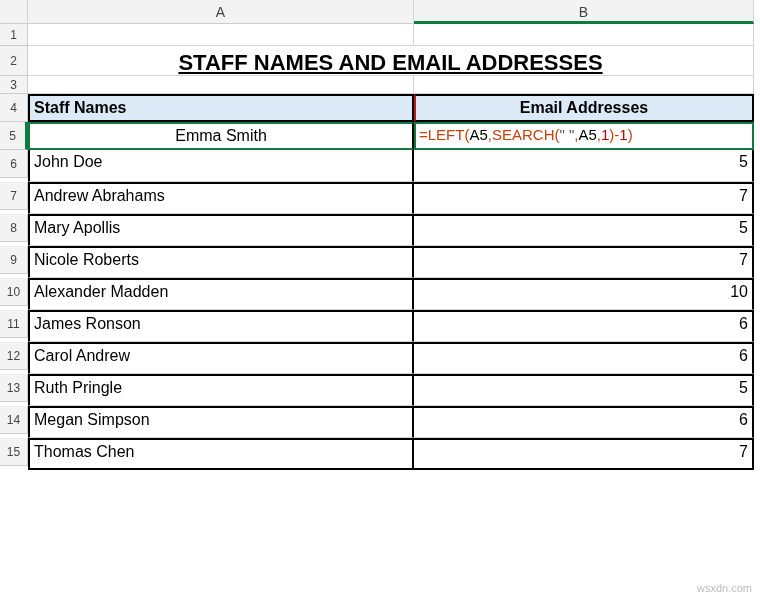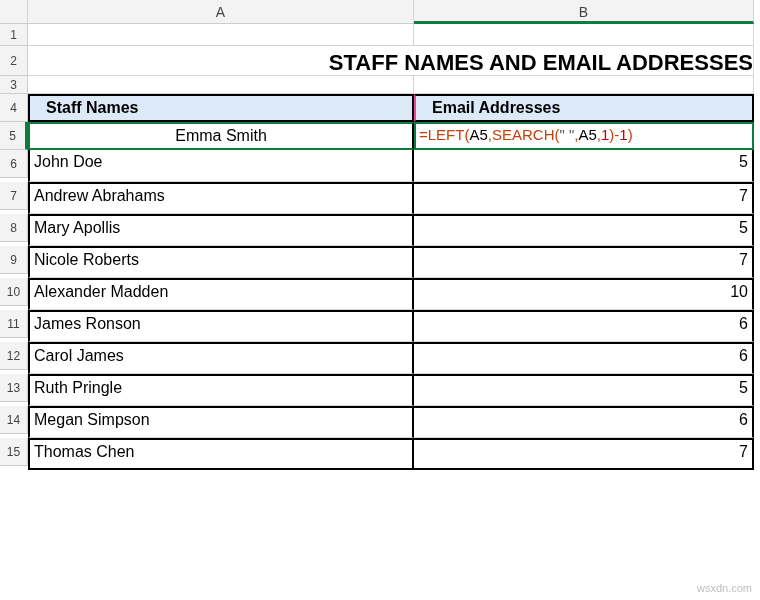--- a/index.html
+++ b/index.html
@@ -57,39 +57,40 @@
       white-space: nowrap;
     }
     .cell.short { height: 22px; padding-top: 1px; }
     .cell.bl { border-left: 2px solid #000; }
     .cell.br { border-right: 2px solid #000; }
     .cell.bb { border-bottom: 2px solid #000; }
     .cell.hbt { border-top: 2px solid #000; }
     .cell.num { text-align: right; font-size: 16px; }
     .title-wrap {
       grid-column: 2 / 4;
-      text-align: right;
+      text-align: center;
       font-weight: bold;
       font-size: 22px;
       padding: 4px 0 22px 0;
       border-bottom: 1px solid #d4d4d4;
       border-right: 1px solid #d4d4d4;
       height: 30px;
+      text-decoration: underline;
     }
     .hdr {
       background: #dce9f6;
       border-top: 2px solid #000;
       border-bottom: 2px solid #000;
       font-weight: bold;
       font-size: 16px;
-      padding: 3px 4px 0 16px;
+      padding: 3px 4px 0 4px;
       height: 28px;
     }
     .hdr.l { border-left: 2px solid #000; border-right: 2px solid #000; }
-    .hdr.r { border-left: 2px solid #ec4899; border-right: 2px solid #000; }
+    .hdr.r { border-left: 2px solid #b91c1c; border-right: 2px solid #000; text-align: center; }
     .active-a {
       border-left: 2px solid #0f7b3e;
       border-top: 2px solid #0f7b3e;
       border-bottom: 2px solid #0f7b3e;
       padding: 3px 4px 0 4px;
       height: 28px;
       font-size: 16px;
       text-align: center;
     }
     .active-b {
@@ -161,21 +162,21 @@
 
   <div class="row-h">10</div>
   <div class="cell bl hbt divA">Alexander Madden</div>
   <div class="cell br hbt num">10</div>
 
   <div class="row-h">11</div>
   <div class="cell bl hbt divA">James Ronson</div>
   <div class="cell br hbt num">6</div>
 
   <div class="row-h">12</div>
-  <div class="cell bl hbt divA">Carol James</div>
+  <div class="cell bl hbt divA">Carol Andrew</div>
   <div class="cell br hbt num">6</div>
 
   <div class="row-h">13</div>
   <div class="cell bl hbt divA">Ruth Pringle</div>
   <div class="cell br hbt num">5</div>
 
   <div class="row-h">14</div>
   <div class="cell bl hbt divA">Megan Simpson</div>
   <div class="cell br hbt num">6</div>
 

